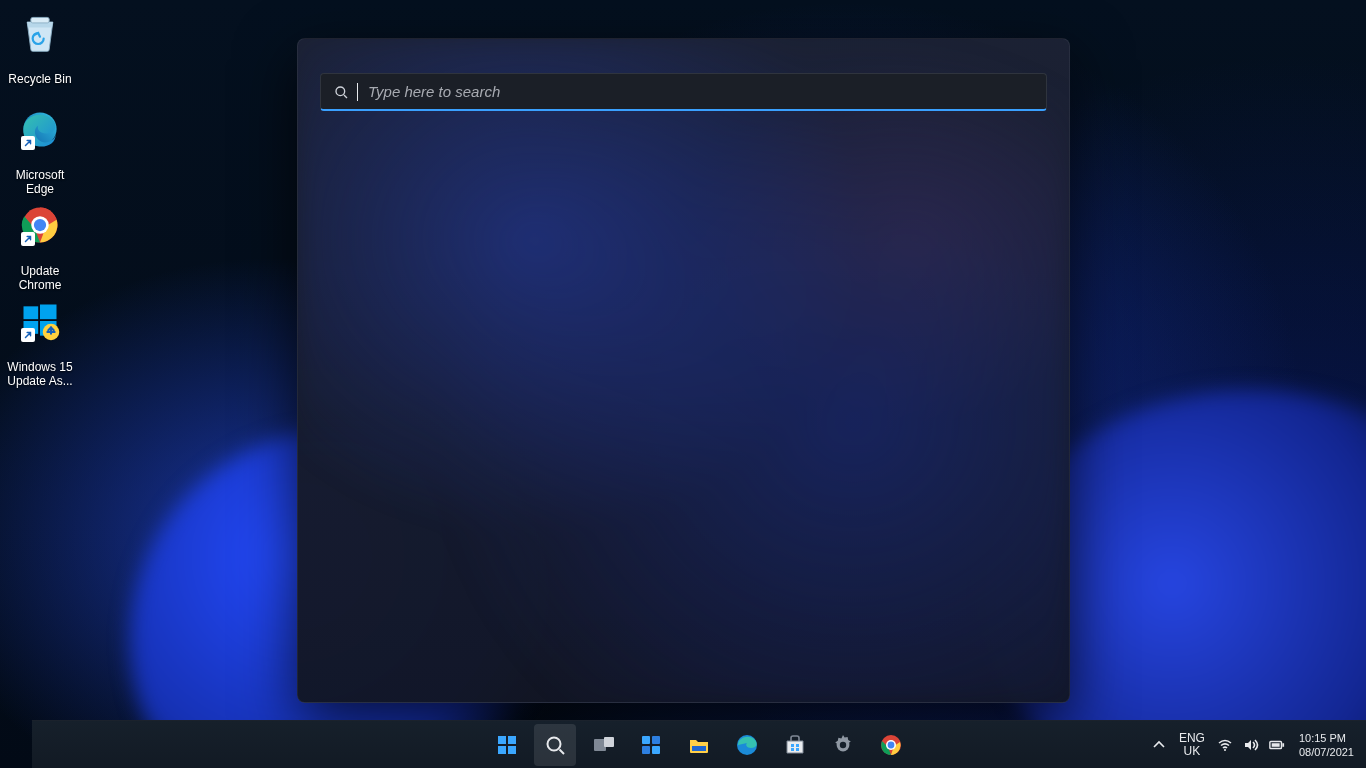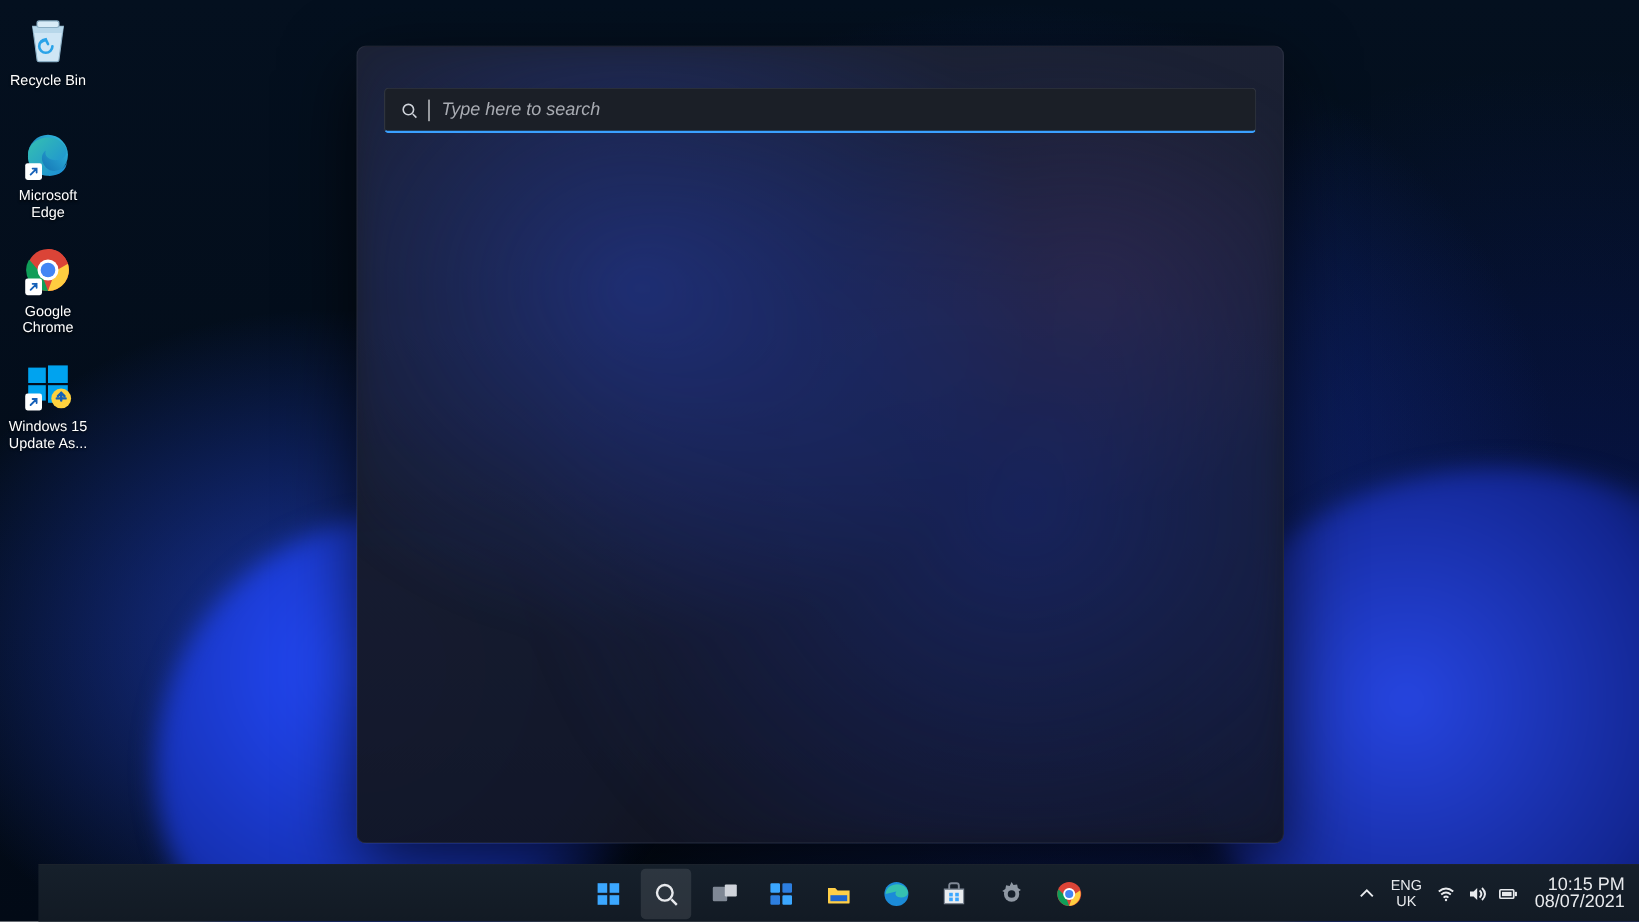--- a/index.html
+++ b/index.html
@@ -19,21 +19,21 @@
     background: radial-gradient(circle at 40% 30%, #244bff 0%, #1530b0 55%, rgba(0,0,0,0) 70%); }
   .bloom.b2 { width:520px; height:430px; left:990px; top:390px;
     background: radial-gradient(circle at 35% 45%, #2645e0 0%, #12258f 55%, rgba(0,0,0,0) 75%); }
 
   
   .desktop-icons { position: absolute; top: 4px; left: 0; width: 80px; }
   .dicon { width: 80px; height: 96px; display:flex; flex-direction:column;
            align-items:center; justify-content:flex-start; padding-top:6px;
            text-align:center; cursor:pointer; }
   .dicon .glyph { width:46px; height:46px; display:flex; align-items:center; justify-content:center; }
-  .dicon .lbl { color:#fff; font-size:12px; line-height:14px; margin-top:4px;
+  .dicon .lbl { color:#fff; font-size:12px; line-height:14px; margin-top:16px;
                text-shadow: 0 1px 2px rgba(0,0,0,0.8); max-width:74px; word-wrap:break-word; }
 
   .shortcut-arrow { position:absolute; width:14px; height:14px; left:4px; bottom:2px;
       background:#fff; border-radius:2px; display:flex; align-items:center; justify-content:center; }
   .shortcut-arrow svg { width:10px; height:10px; }
 
   
   .search-panel {
     position:absolute; left:297px; top:38px; width:773px; height:665px;
     border-radius:8px;
@@ -73,21 +73,21 @@
   }
   .tb-center { position:absolute; left:50%; transform:translateX(-50%); display:flex; gap:6px; }
   .tb-item { width:42px; height:42px; border-radius:4px; display:flex; align-items:center; justify-content:center; cursor:pointer; }
   .tb-item.active { background:rgba(255,255,255,0.10); }
   .tb-item svg, .tb-item .ico { width:24px; height:24px; }
 
   .tb-right { position:absolute; right:6px; display:flex; align-items:center; gap:6px; height:100%; }
   .tray-ico { width:20px; height:20px; display:flex; align-items:center; justify-content:center; cursor:pointer; }
   .tray-ico svg { width:16px; height:16px; stroke:#e8eaed; fill:none; stroke-width:1.6; }
   .lang { color:#e8eaed; font-size:12px; line-height:13px; text-align:center; cursor:pointer; padding:0 4px; }
-  .clock { color:#e8eaed; font-size:15px; line-height:14px; text-align:right; cursor:pointer; padding:0 6px; }
+  .clock { color:#e8eaed; font-size:11px; line-height:14px; text-align:left; cursor:pointer; padding:0 6px; }
 
   
   .ico { display:block; }
 </style>
 </head>
 <body>
 
 <div class="desktop">
   <div class="bloom b1"></div>
   <div class="bloom b2"></div>
@@ -146,21 +146,21 @@
         <path d="M24 44 A20 20 0 0 1 6 14 L18 28 Z" fill="#0f9d58"></path>
         <circle cx="24" cy="24" r="10" fill="#fff"></circle>
         <circle cx="24" cy="24" r="7" fill="#4285f4"></circle>
       </svg>
       <span class="shortcut-arrow">
         <svg viewBox="0 0 12 12">
             <path d="M3 9 L9 3 M5 3 H9 V7" stroke="#1560b8" stroke-width="1.8" fill="none" stroke-linecap="round"></path>
           </svg>
       </span>
     </div>
-    <div class="lbl">Google Chrome</div>
+    <div class="lbl">Update Chrome</div>
   </div>
 
   <div class="dicon">
     <div class="glyph" style="position:relative">
       <svg viewBox="0 0 48 48" width="44" height="44">
         <g fill="#00a3ef">
           <rect x="6" y="8" width="16" height="14"></rect>
           <rect x="24" y="6" width="18" height="16"></rect>
           <rect x="6" y="24" width="16" height="14"></rect>
           <rect x="24" y="24" width="18" height="16"></rect>

